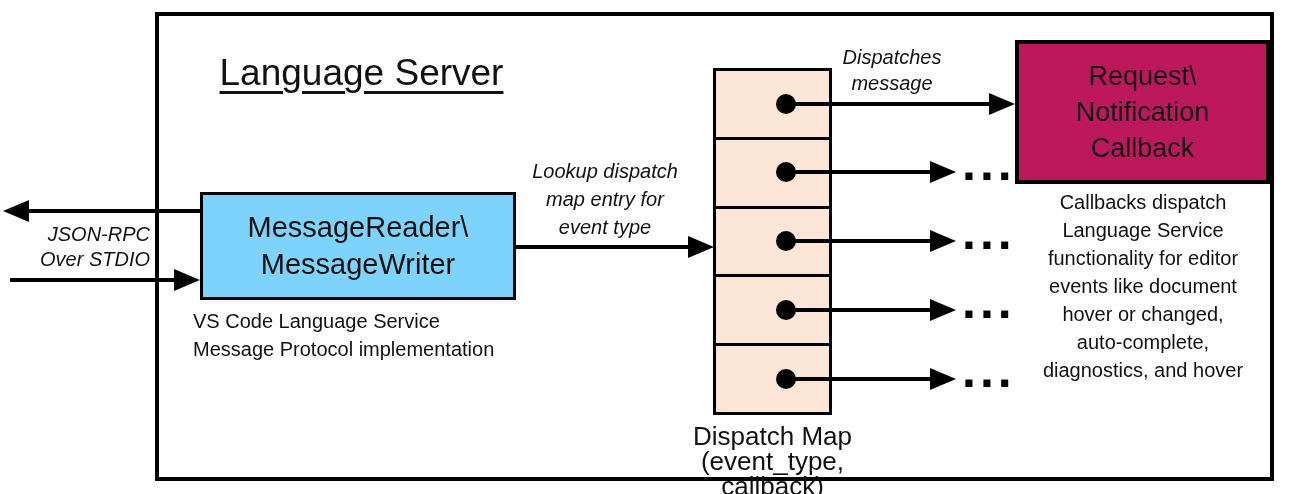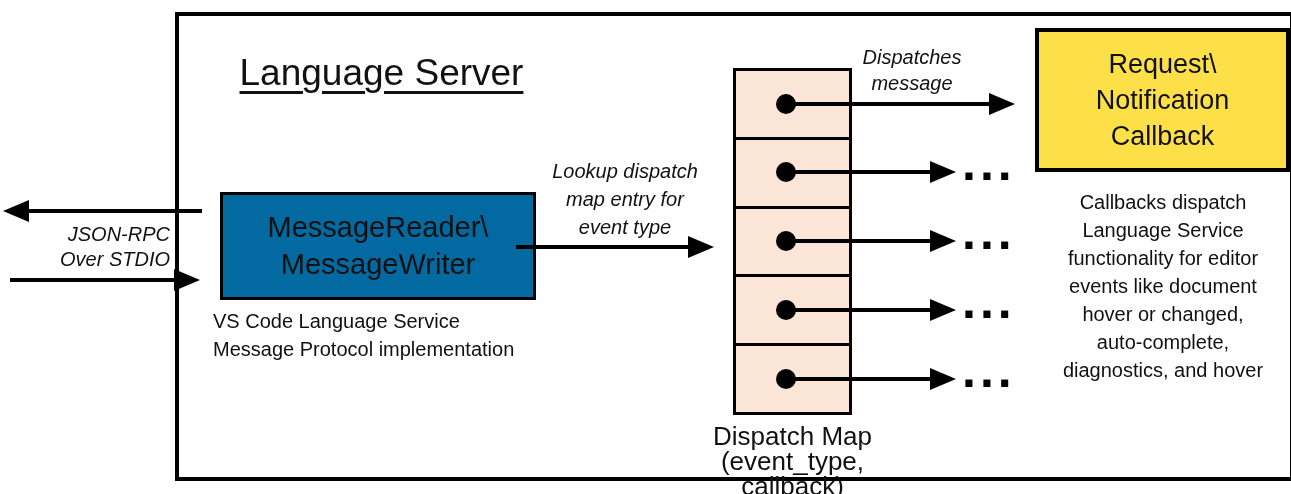--- a/index.html
+++ b/index.html
@@ -4,33 +4,33 @@
 <style>
   html,body{margin:0;padding:0;background:#ffffff;}
   .canvas{
     position:relative;
     width:1291px;height:494px;
     background:#ffffff;
     font-family:"Liberation Sans", sans-serif;
     color:#111;
     overflow:hidden;
   }
-  .abs{position:absolute;margin-left:20px;}
+  .abs{position:absolute;}
   .outer-box{
     left:155px;top:12px;width:1119px;height:469px;
     border:4px solid #000;box-sizing:border-box;background:transparent;
   }
   .title{
     left:155px;top:52px;width:413px;
     text-align:center;font-size:37px;
     text-decoration:underline;text-decoration-thickness:3px;text-underline-offset:6px;
   }
   .reader-box{
     left:200px;top:192px;width:316px;height:108px;
-    background:#0369a1;border:3px solid #000;box-sizing:border-box;
+    background:#7dd3fc;border:3px solid #000;box-sizing:border-box;
     display:flex;flex-direction:column;align-items:center;justify-content:center;
     font-size:29px;line-height:37px;text-align:center;
   }
   .reader-caption{
     left:193px;top:307px;width:380px;
     text-align:left;font-size:20px;line-height:28px;
   }
   .io-label{
     left:20px;top:222px;width:130px;
     text-align:right;font-style:italic;font-size:20px;line-height:25px;
@@ -48,22 +48,22 @@
     background:#fbe5d6;border:3px solid #000;box-sizing:border-box;
     display:flex;flex-direction:column;
   }
   .dispatch-cell{flex:1;border-bottom:3px solid #000;}
   .dispatch-cell:last-child{border-bottom:none;}
   .map-caption{
     left:655px;top:424px;width:235px;
     text-align:center;font-size:26px;line-height:25px;
   }
   .callback-box{
-    left:1015px;top:28px;width:255px;height:144px;
-    background:#fde047;border:4px solid #000;box-sizing:border-box;
+    left:1015px;top:40px;width:255px;height:144px;
+    background:#be185d;border:4px solid #000;box-sizing:border-box;
     display:flex;flex-direction:column;align-items:center;justify-content:center;
     font-size:27px;line-height:36px;text-align:center;
   }
   .callback-note{
     left:1012px;top:188px;width:262px;
     text-align:center;font-size:20px;line-height:28px;
   }
   .hline{position:absolute;height:4px;background:#000;}
   .arrow-right{
     position:absolute;width:0;height:0;

